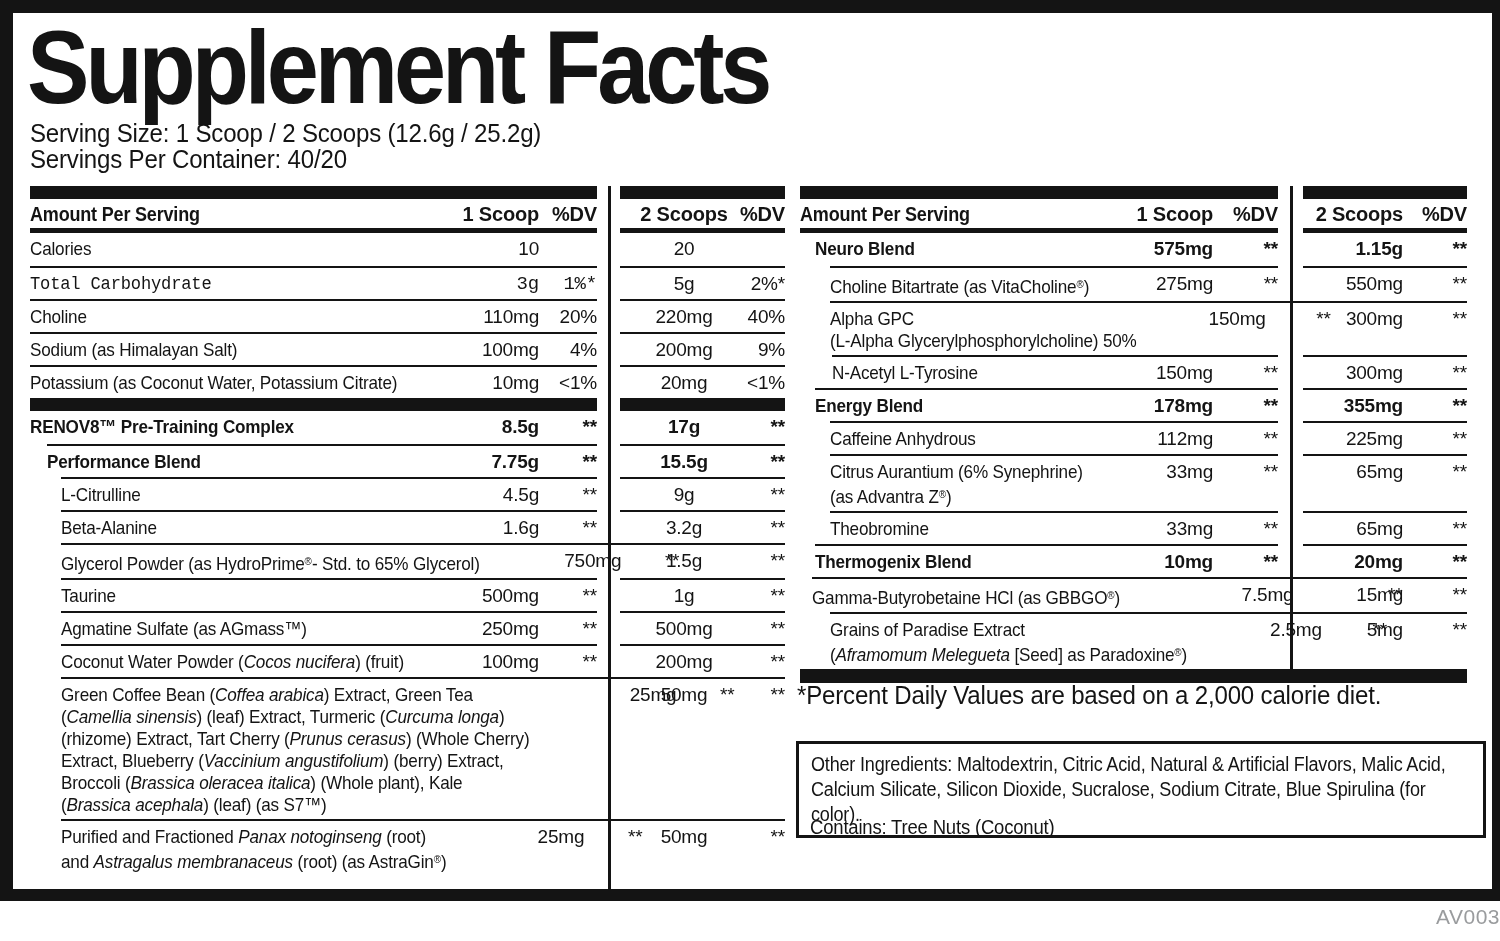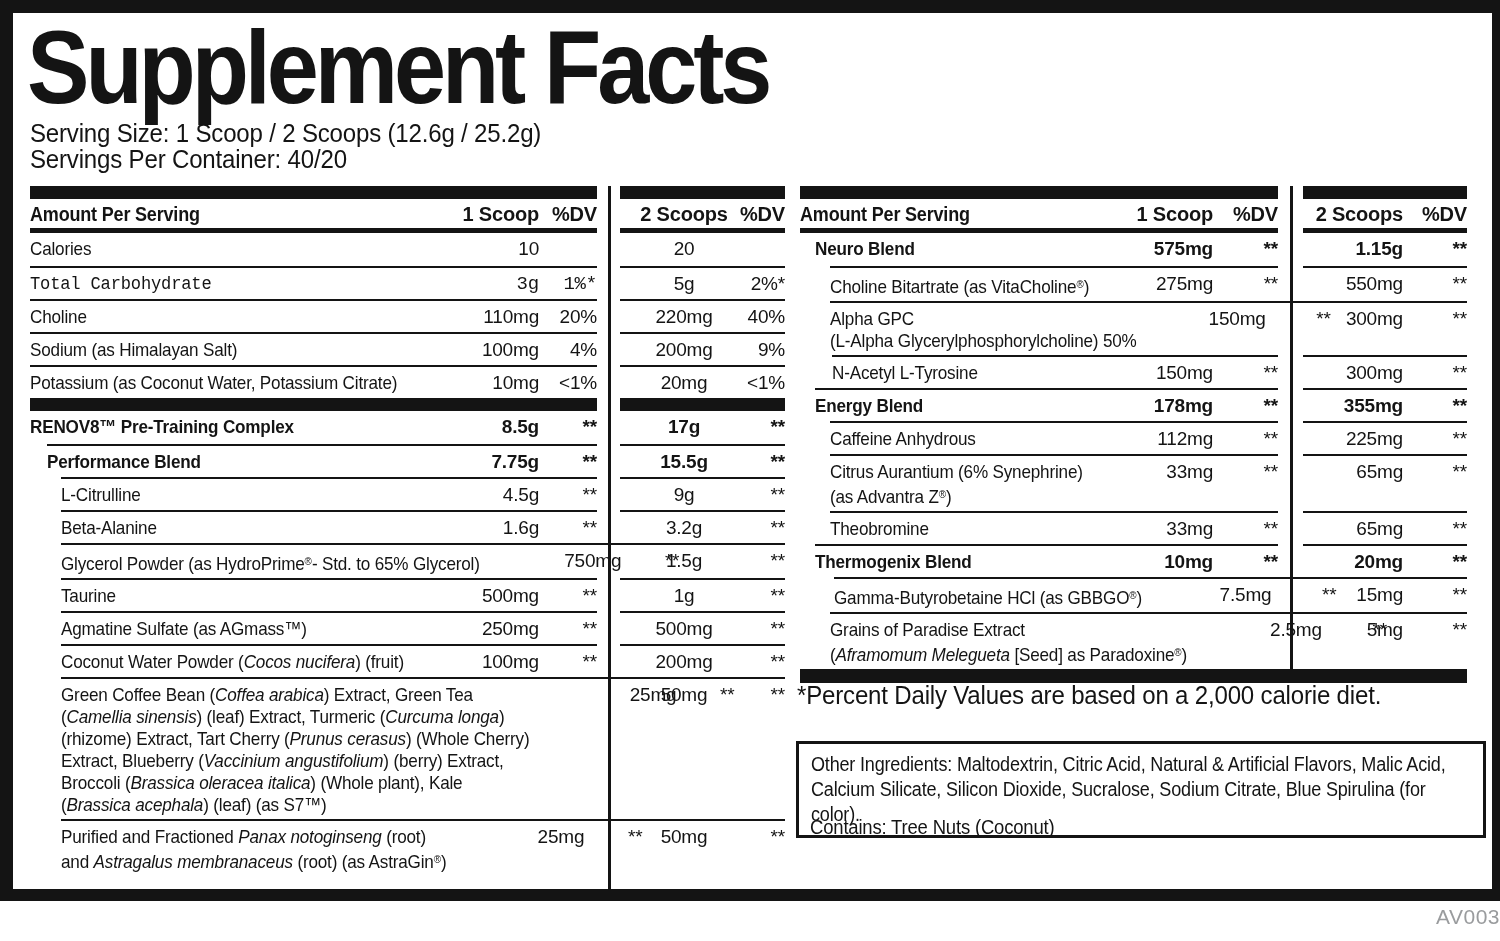--- a/index.html
+++ b/index.html
@@ -501,21 +501,21 @@
         <div class="seg-gap"></div>
         <div class="seg-two">
           <div class="cw rl">
             <span class="v2">20mg</span>
             <span class="dv">**</span>
           </div>
         </div>
       </div>
       <div class="row">
         <div class="seg-main">
-          <div class="cw rl" style="margin-left: 34px;">
+          <div class="cw rl" style="margin-left: 12px; gap: 44px;">
             <span class="nm"><span>Gamma-Butyrobetaine HCl (as GBBGO</span><span class="reg">®</span><span>)</span></span>
             <span class="v1">7.5mg</span>
             <span class="dv">**</span>
           </div>
         </div>
         <div class="seg-gap"></div>
         <div class="seg-two">
           <div class="cw rl">
             <span class="v2">15mg</span>
             <span class="dv">**</span>

